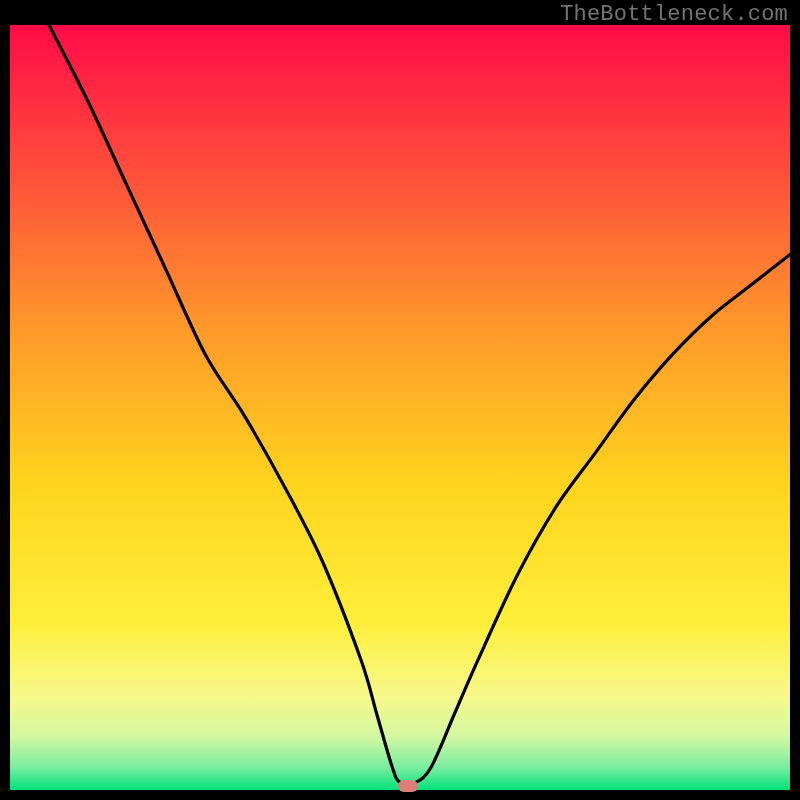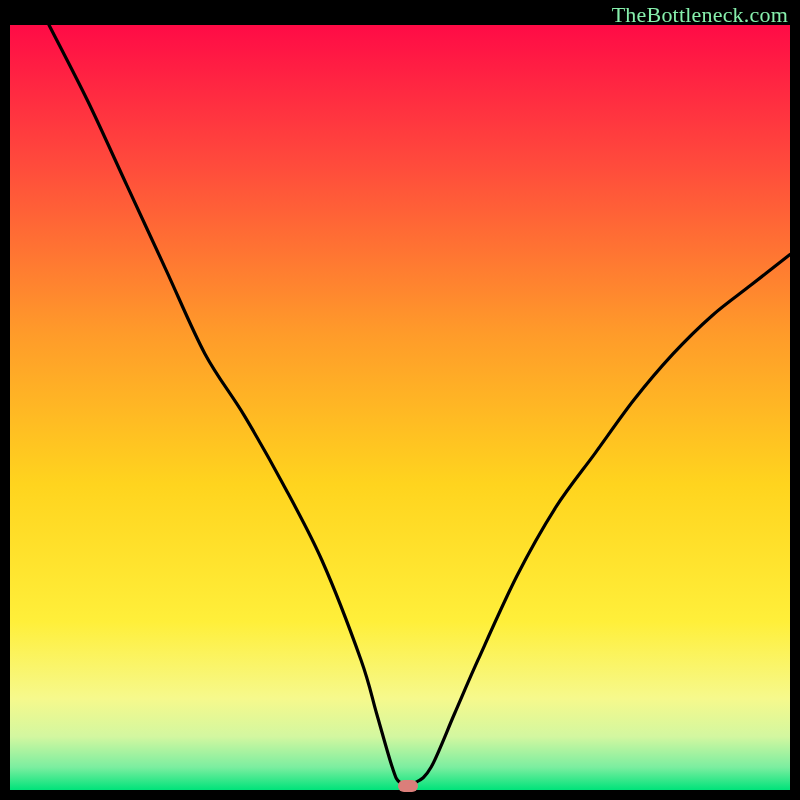--- a/index.html
+++ b/index.html
@@ -22,23 +22,23 @@
     position: absolute;
     left: 0;
     top: 0;
     width: 780px;
     height: 765px;
   }
   .watermark {
     position: absolute;
     top: 2px;
     right: 12px;
-    font-family: Liberation Serif, serif;
+    font-family: Liberation Mono, monospace;
     font-size: 22px;
-    color: #86efac;
+    color: #737373;
     letter-spacing: 0.2px;
   }
   .marker {
     position: absolute;
     width: 20px;
     height: 12px;
     background: #db7e7a;
     border-radius: 6px;
     transform: translate(-50%, -50%);
   }

